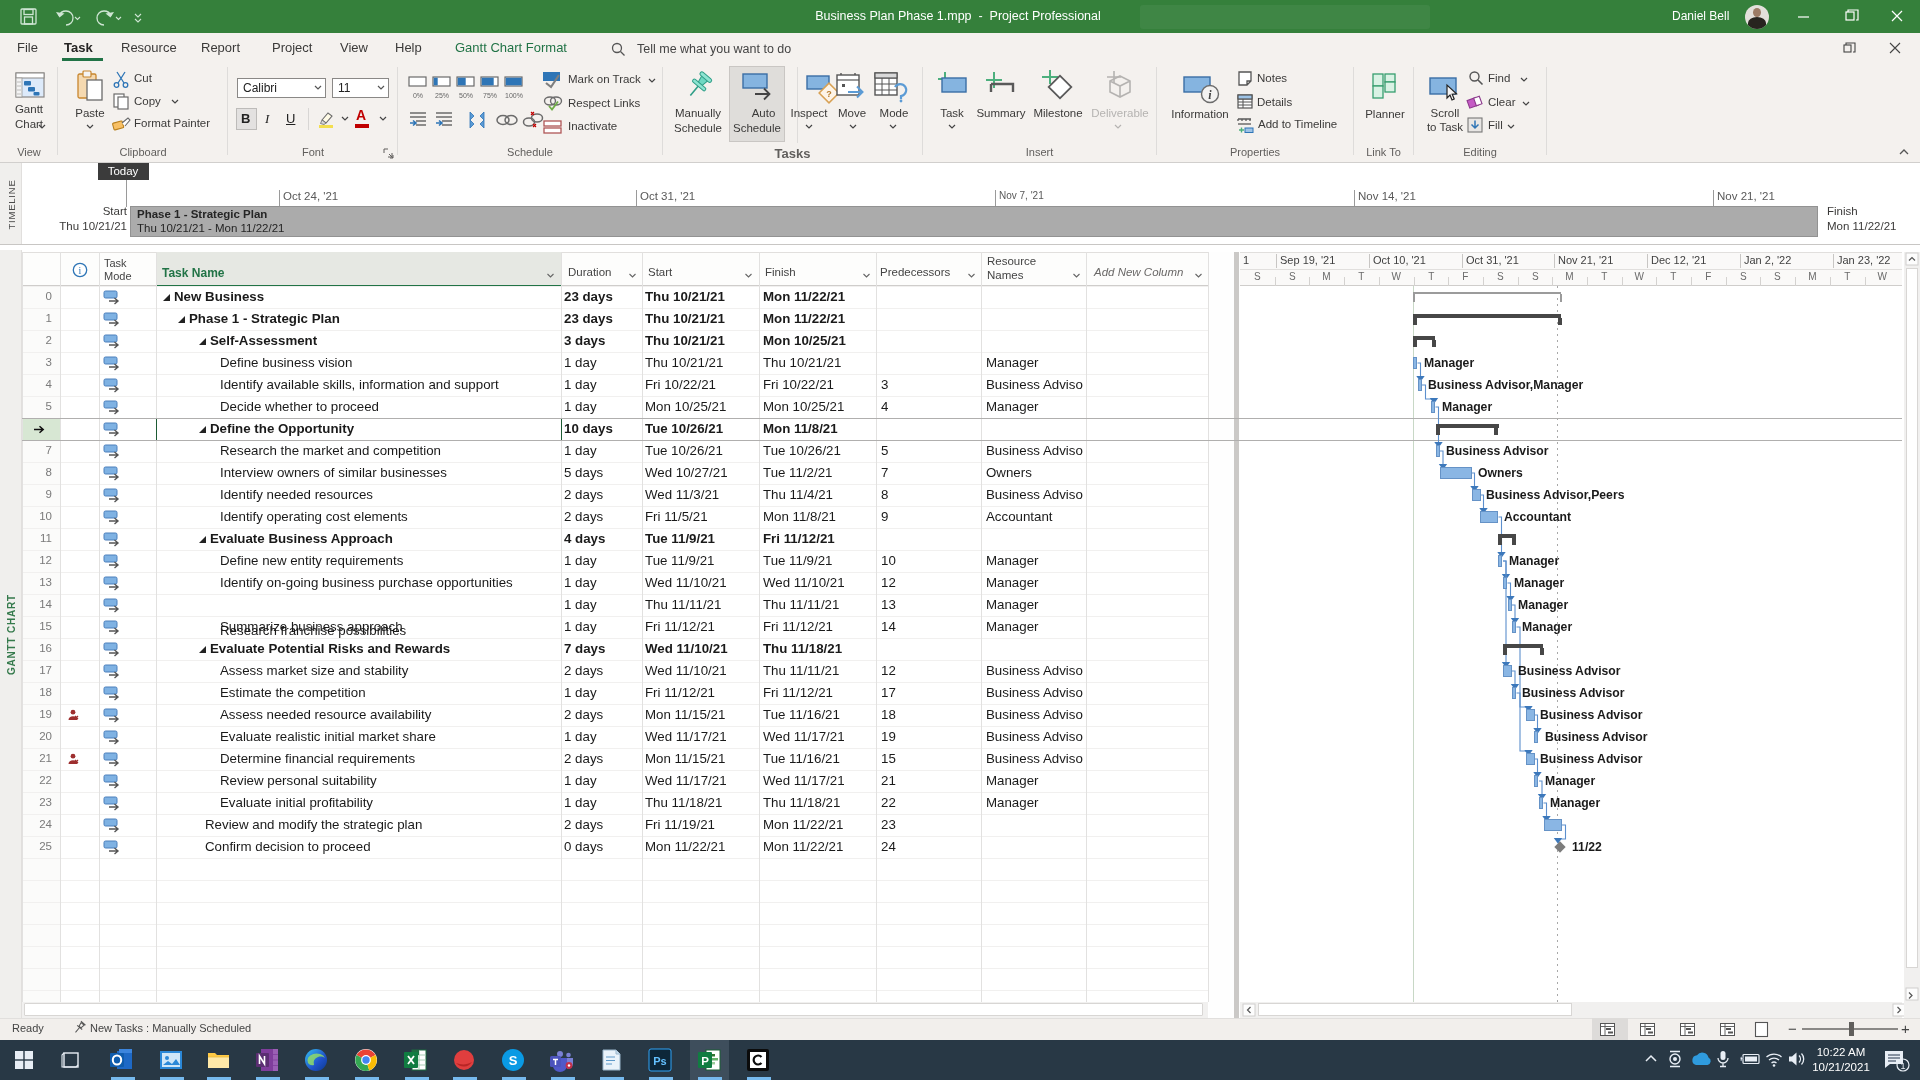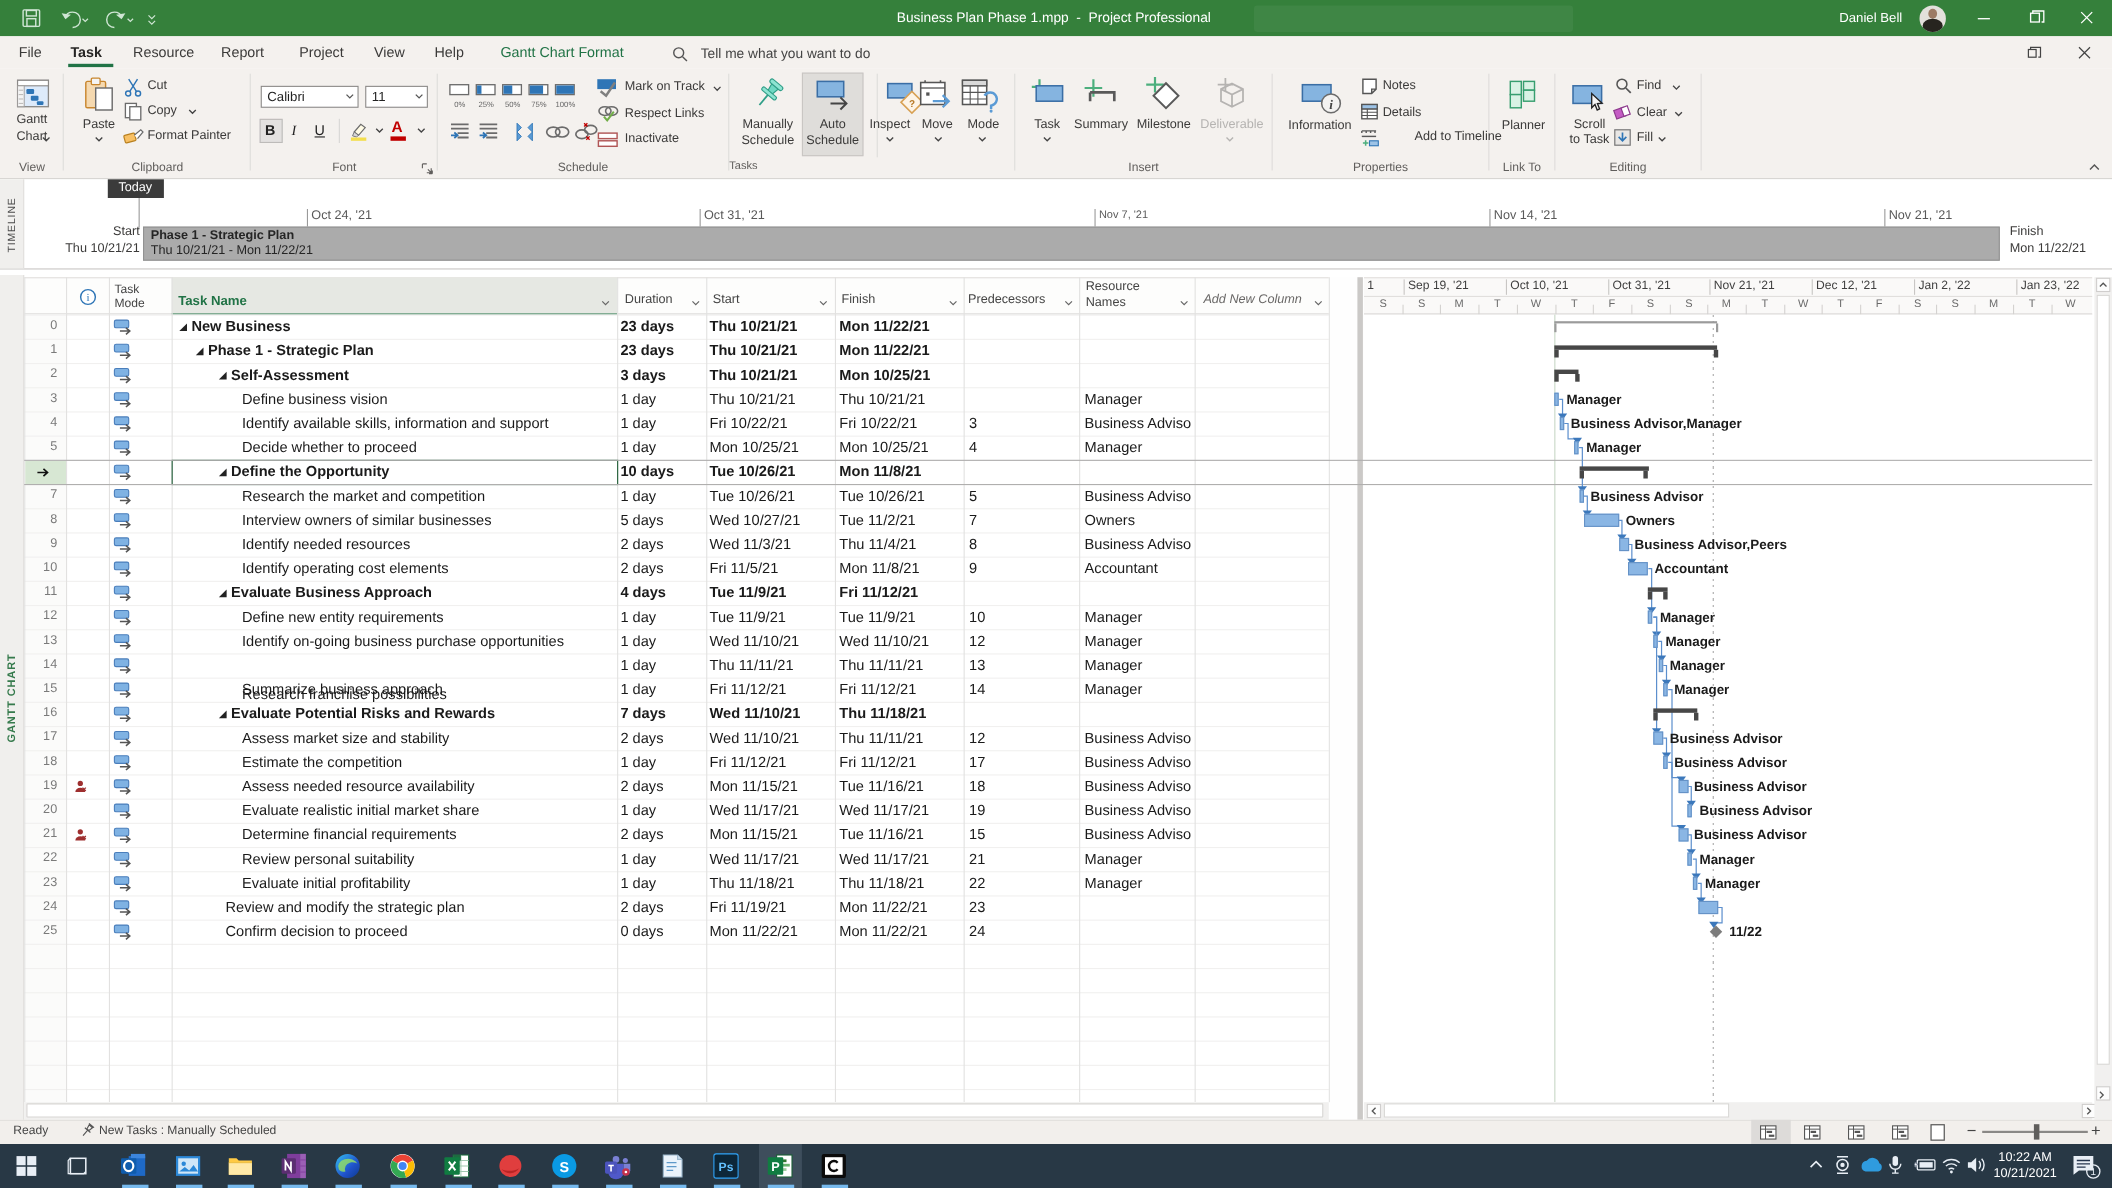--- a/index.html
+++ b/index.html
@@ -70,21 +70,21 @@
 <div class="abs" style="left:662px;top:67px;width:1px;height:88px;background:#dedcda;"></div>
 <div class="abs" style="left:922px;top:67px;width:1px;height:88px;background:#dedcda;"></div>
 <div class="abs" style="left:1156px;top:67px;width:1px;height:88px;background:#dedcda;"></div>
 <div class="abs" style="left:1353px;top:67px;width:1px;height:88px;background:#dedcda;"></div>
 <div class="abs" style="left:1413px;top:67px;width:1px;height:88px;background:#dedcda;"></div>
 <div class="abs" style="left:1546px;top:67px;width:1px;height:88px;background:#dedcda;"></div>
 <div class="tx" style="left:0px;top:146px;width:58px;text-align:center;font-size:11px;color:#605e5c;">View</div>
 <div class="tx" style="left:58px;top:146px;width:170px;text-align:center;font-size:11px;color:#605e5c;">Clipboard</div>
 <div class="tx" style="left:228px;top:146px;width:170px;text-align:center;font-size:11px;color:#605e5c;">Font</div>
 <div class="tx" style="left:398px;top:146px;width:264px;text-align:center;font-size:11px;color:#605e5c;">Schedule</div>
-<div class="tx" style="left:663px;top:146px;width:259px;text-align:left;font-size:10px;color:#605e5c;">Tasks</div>
+<div class="tx" style="left:663px;top:146px;width:259px;text-align:center;font-size:13px;color:#605e5c;font-weight:bold;">Tasks</div>
 <div class="tx" style="left:923px;top:146px;width:233px;text-align:center;font-size:11px;color:#605e5c;">Insert</div>
 <div class="tx" style="left:1157px;top:146px;width:196px;text-align:center;font-size:11px;color:#605e5c;">Properties</div>
 <div class="tx" style="left:1354px;top:146px;width:59px;text-align:center;font-size:11px;color:#605e5c;">Link To</div>
 <div class="tx" style="left:1414px;top:146px;width:132px;text-align:center;font-size:11px;color:#605e5c;">Editing</div>
 <svg style="left:15px;top:72px" width="30" height="26" viewBox="0 0 30 26">
 <rect x="1" y="1" width="28" height="24" fill="#ddeafa" stroke="#8a8886" stroke-width="1.2"></rect>
 <rect x="1" y="1" width="28" height="5" fill="#ffffff" stroke="#8a8886" stroke-width="1"></rect>
 <rect x="1" y="6" width="6" height="19" fill="#f4f4f4" stroke="#9a9896" stroke-width="0.8"></rect>
 <path d="M 2 10 h 4 M 2 14 h 4 M 2 18 h 4 M 2 22 h 4" stroke="#b0aeac" stroke-width="0.8"></path>
 <rect x="9" y="9" width="7" height="4.5" rx="1" fill="#2e75b6"></rect>
@@ -238,21 +238,21 @@
 <path d="M 18 17 v 12" stroke="#2f9e87" stroke-width="1.6"></path>
       </g>
     </svg>
 <div class="tx" style="left:662px;top:107px;width:72px;text-align:center;font-size:11.5px;color:#3b3a39;">Manually</div>
 <div class="tx" style="left:662px;top:122px;width:72px;text-align:center;font-size:11.5px;color:#3b3a39;">Schedule</div>
 <div class="abs" style="left:729px;top:66px;width:56px;height:76px;background:#dfddda;border:1px solid #c9c6c3;"></div>
 <svg style="left:741px;top:72px" width="34" height="30" viewBox="0 0 34 30">
 <rect x="2" y="2" width="24" height="14" fill="#85b4e0" stroke="#3a6ea5" stroke-width="1.4"></rect>
 <path d="M 14 22 h 14 M 23 16.5 l 5.5 5.5 l -5.5 5.5" stroke="#444" stroke-width="1.8" fill="none"></path>
     </svg>
-<div class="tx" style="left:729px;top:107px;width:56px;text-align:center;font-size:11.5px;color:#3b3a39;">Auto</div>
+<div class="tx" style="left:729px;top:107px;width:69px;text-align:center;font-size:11.5px;color:#3b3a39;">Auto</div>
 <div class="tx" style="left:729px;top:122px;width:56px;text-align:center;font-size:11.5px;color:#3b3a39;">Schedule</div>
 <div class="abs" style="left:797px;top:67px;width:1px;height:76px;background:#dedcda;"></div>
 <svg style="left:806px;top:74px" width="34" height="28" viewBox="0 0 34 28">
 <rect x="1" y="2" width="22" height="13" fill="#85b4e0" stroke="#3a6ea5" stroke-width="1.4"></rect>
 <g transform="rotate(45 23 19)">
         <rect x="16" y="12" width="14" height="14" fill="#fdf4e7" stroke="#d8a154" stroke-width="1.5"></rect>
       </g>
 <text x="23" y="23" font-size="9" fill="#b77b2a" text-anchor="middle" font-weight="bold">?</text>
     </svg>
 <div class="tx" style="left:784px;top:107px;width:50px;text-align:center;font-size:11.5px;color:#3b3a39;">Inspect</div>
@@ -328,21 +328,21 @@
     </svg>
 <div class="tx" style="left:1257px;top:96px;font-size:11.5px;color:#3b3a39;">Details</div>
 <svg style="left:1236px;top:116px" width="18" height="18" viewBox="0 0 18 18">
 <g stroke="#595959" stroke-width="1.3" fill="none">
         <path d="M 2 3 h 13 M 2 3 v 2 m 4 -2 v 2 m 4 -2 v 2 m 4 -2 v 2"></path>
         <path d="M 2 8 h 13"></path>
       </g>
 <path d="M 3 14 h 5 M 5.5 11.5 v 5" stroke="#4caf7d" stroke-width="1.4"></path>
 <rect x="9" y="12" width="8" height="4.5" fill="#9dc3e6" stroke="#2e75b6" stroke-width="1"></rect>
     </svg>
-<div class="tx" style="left:1258px;top:118px;font-size:11.5px;color:#3b3a39;margin-left:28px;">Add to Timeline</div>
+<div class="tx" style="left:1258px;top:118px;font-size:11.5px;color:#3b3a39;">Add to Timeline</div>
 <svg style="left:1370px;top:72px" width="30" height="30" viewBox="0 0 30 30">
 <g fill="#d9f2e4" stroke="#379e6f" stroke-width="1.3">
 <rect x="3" y="2" width="10" height="12"></rect>
         <rect x="3" y="14" width="10" height="12"></rect>
 <rect x="15" y="2" width="10" height="8"></rect>
         <rect x="15" y="10" width="10" height="10"></rect>
       </g>
     </svg>
 <div class="tx" style="left:1362px;top:108px;width:46px;text-align:center;font-size:11.5px;color:#3b3a39;">Planner</div>
 <svg style="left:1429px;top:76px" width="32" height="24" viewBox="0 0 32 24">

